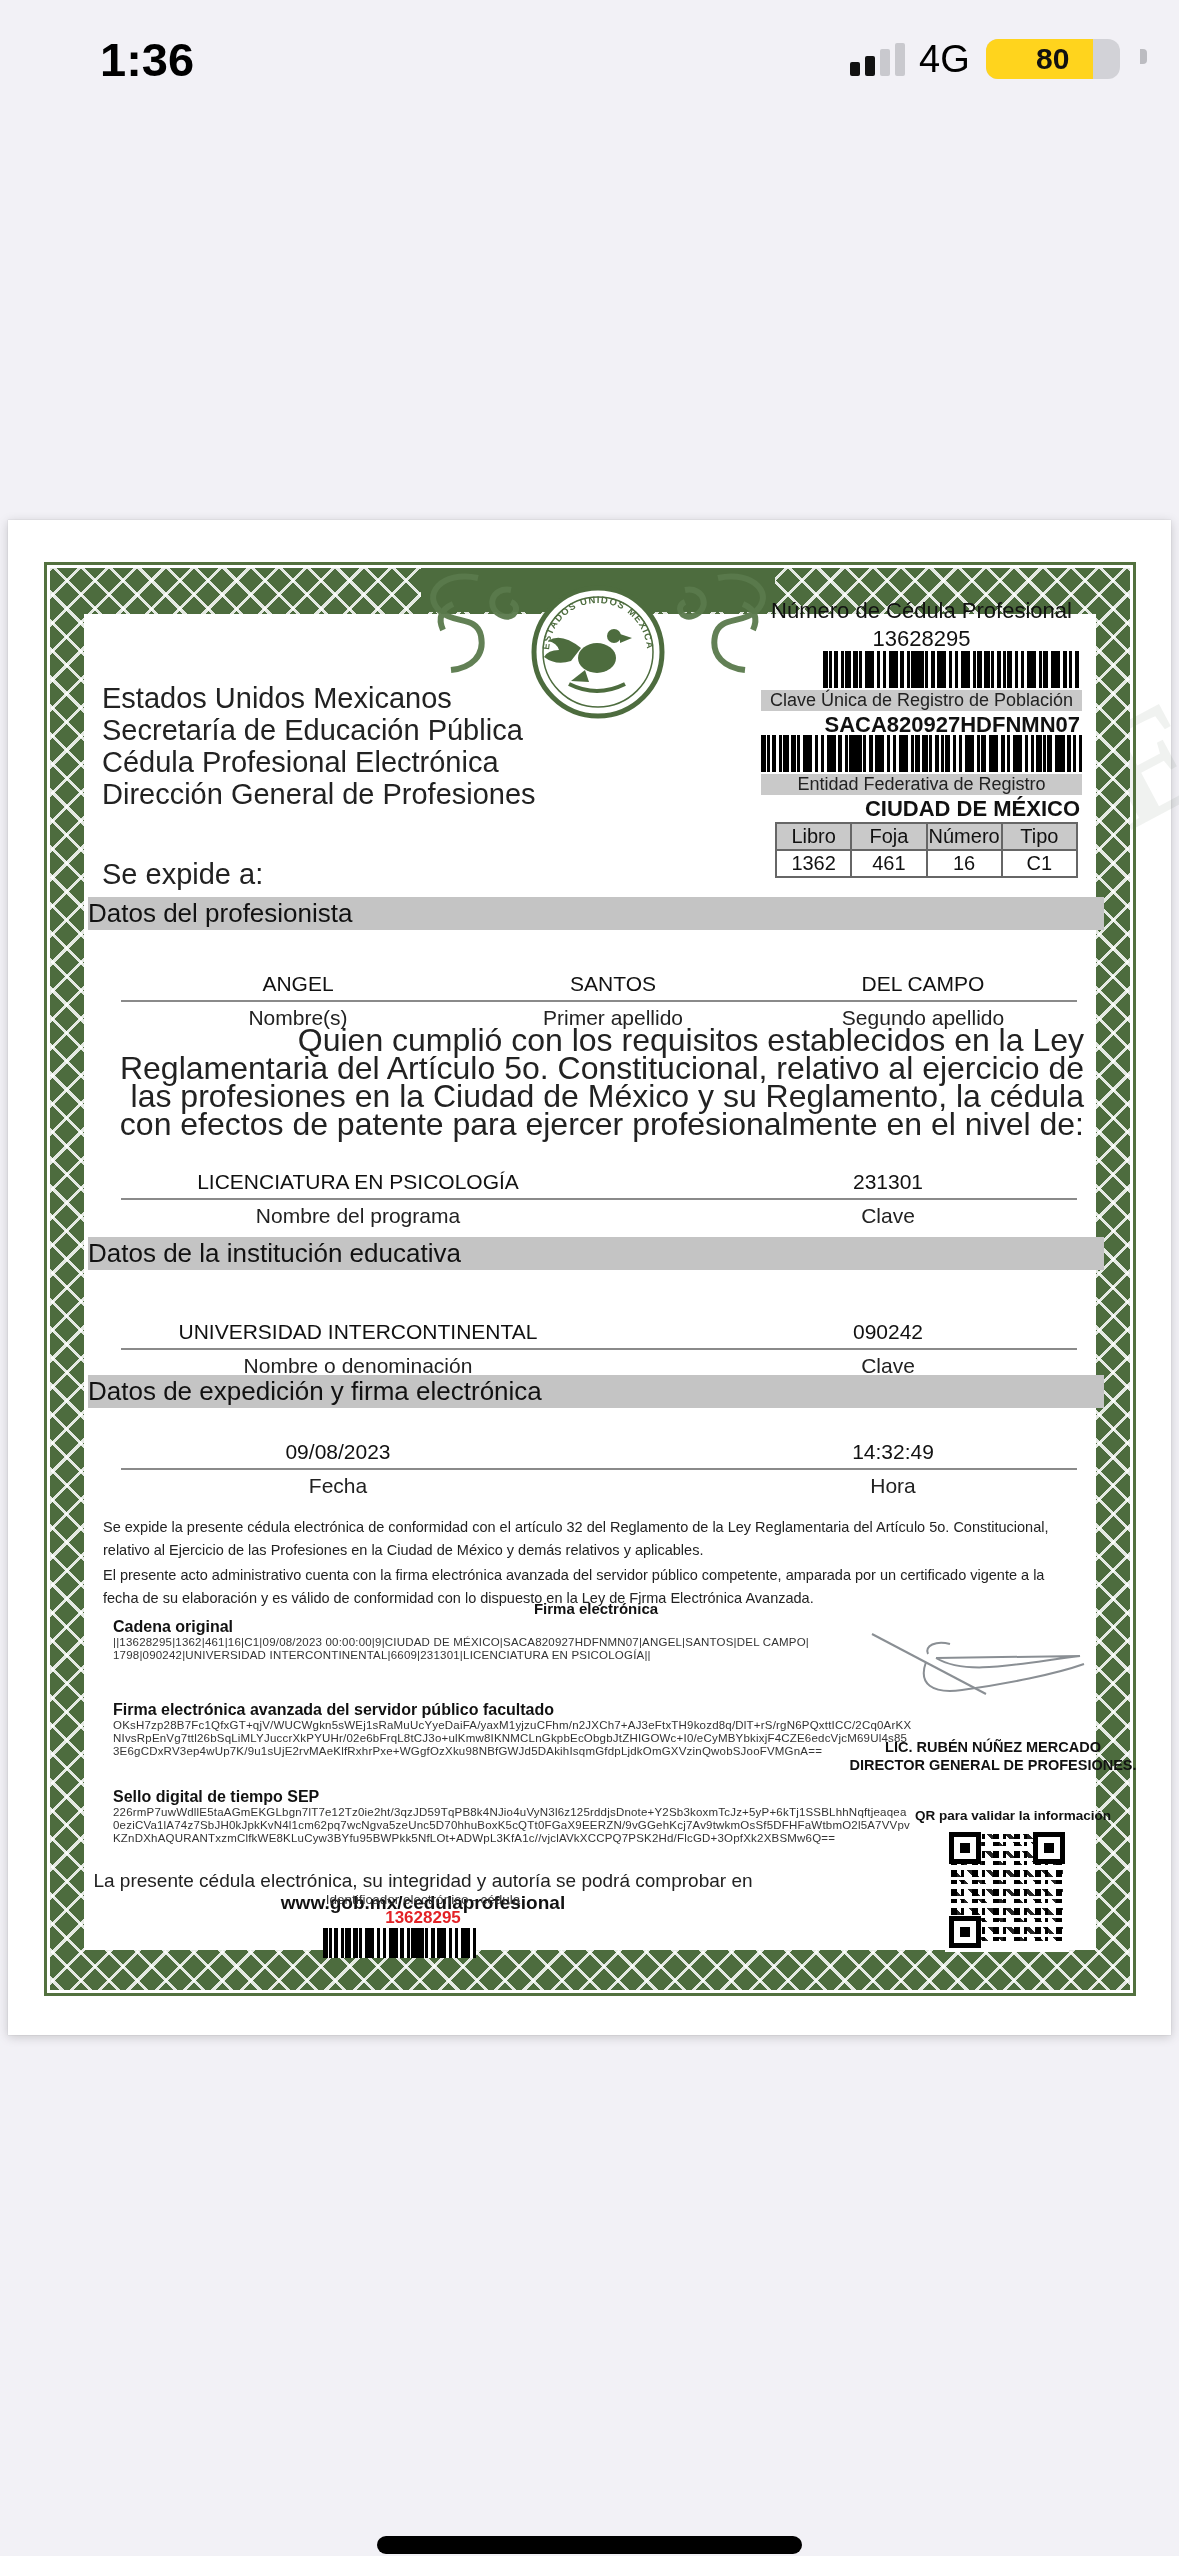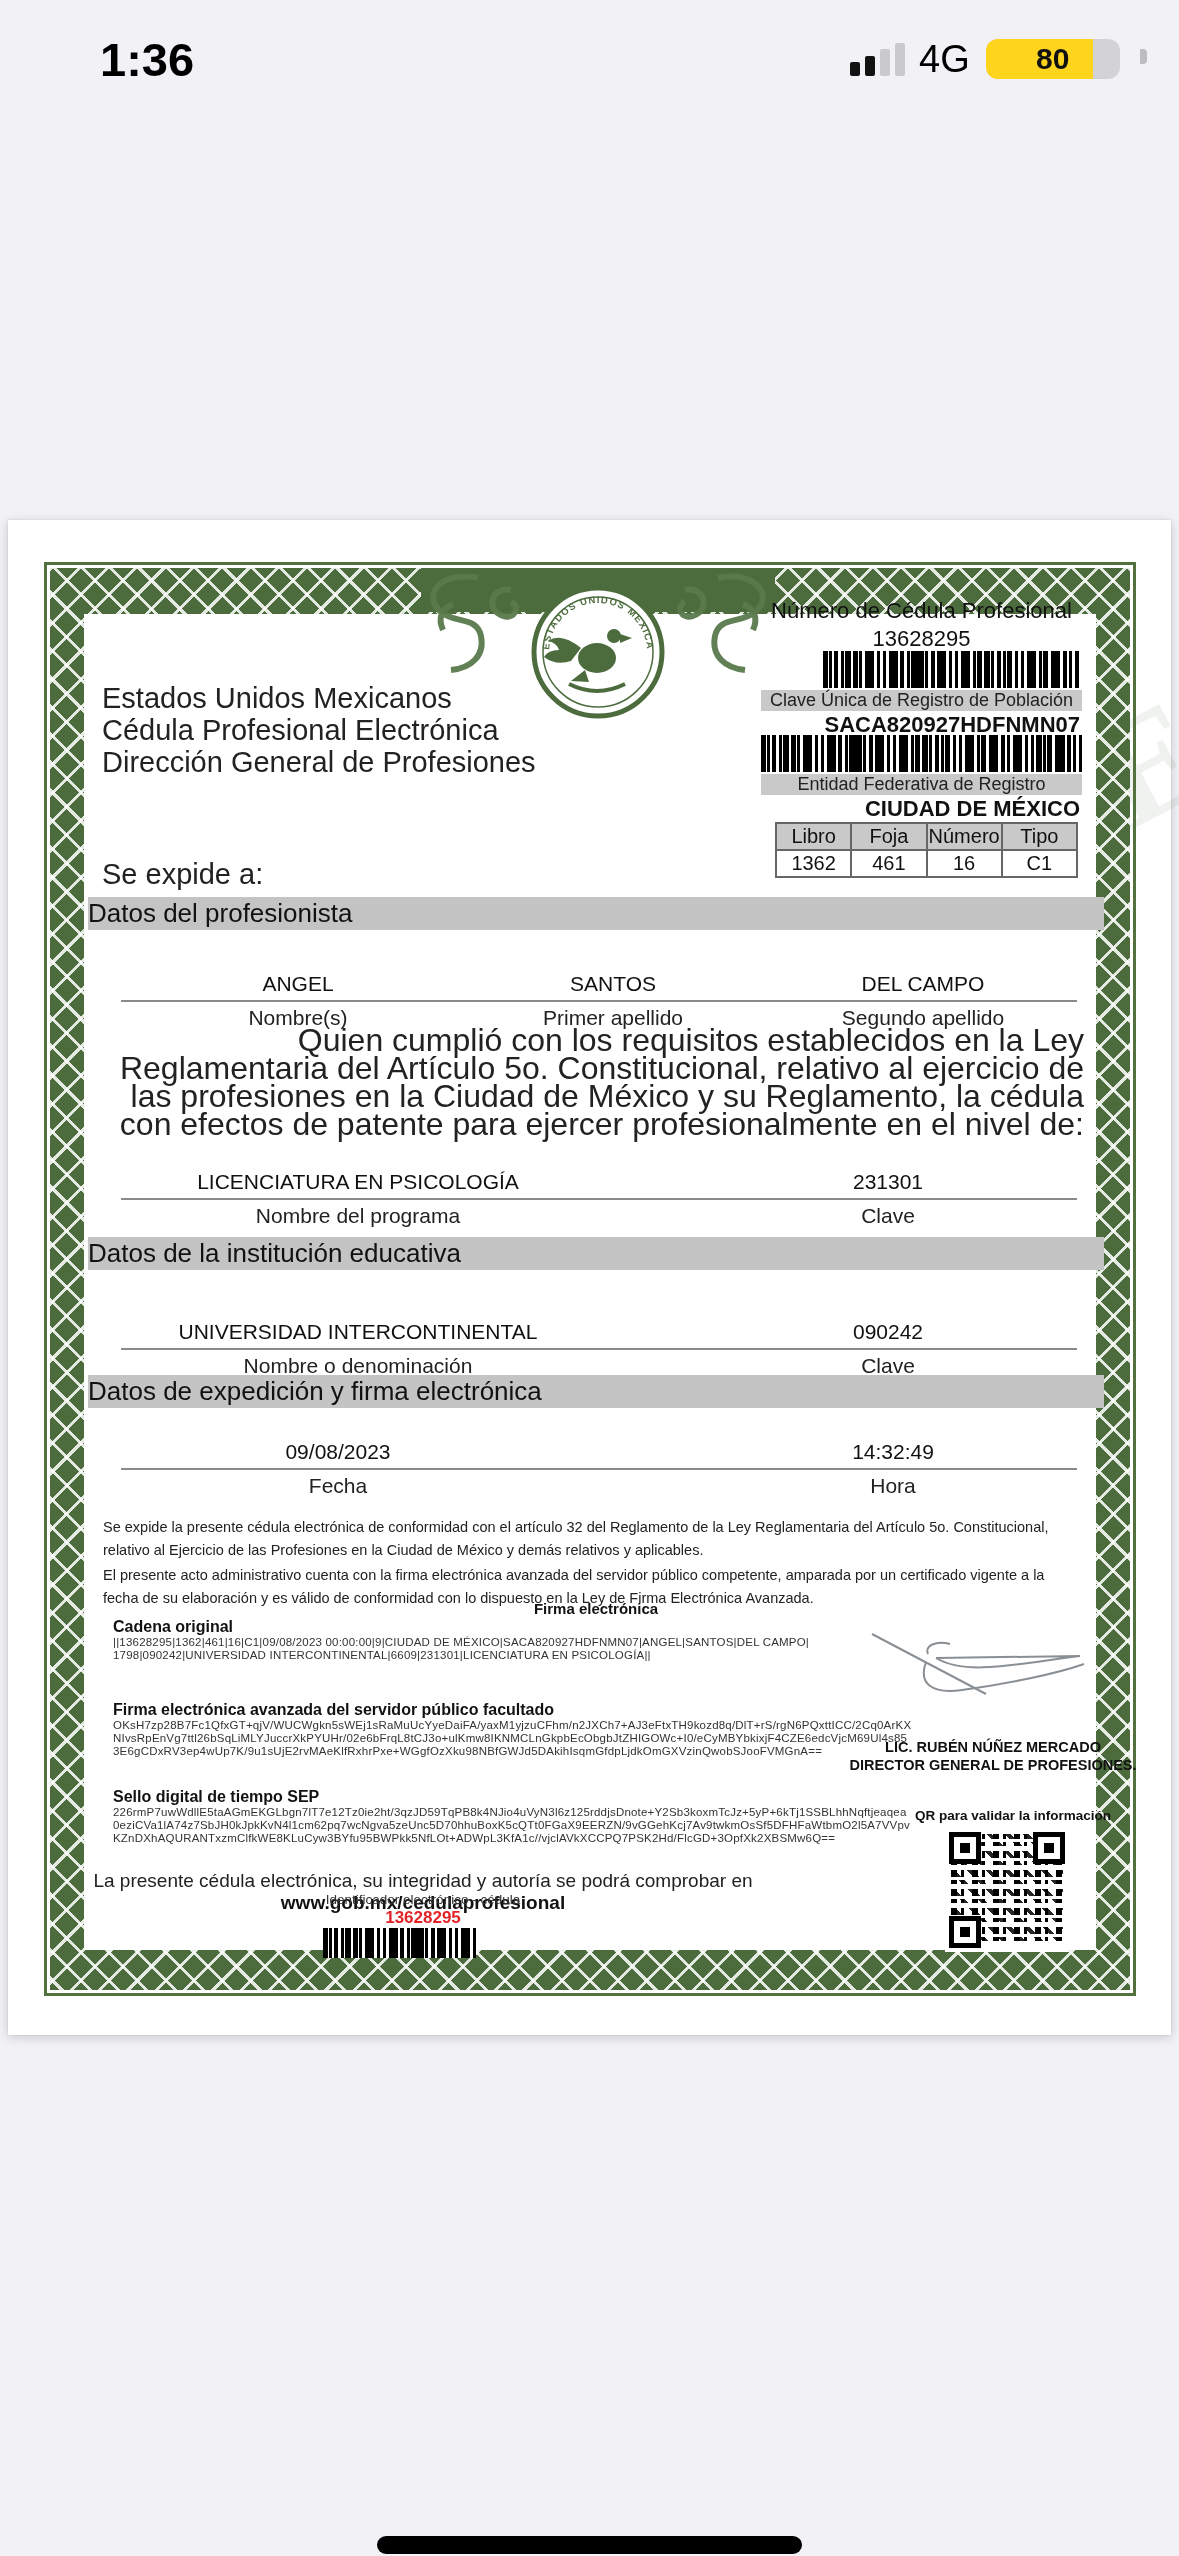--- a/index.html
+++ b/index.html
@@ -147,20 +147,21 @@
         <path d="M198,84 q-20,-16 -33,-7 q9,2 11,9 q-11,0 -15,7 q12,9 27,4 z"></path>
         <circle cx="231" cy="72" r="7"></circle>
         <path d="M237,70 l12,4 l-12,5 z"></path>
         <path d="M202,106 l-14,11 l18,1 z"></path>
         <path d="M186,120 q28,14 56,0" stroke="#4d6c3e" stroke-width="4" fill="none"></path>
       </g>
     </svg>
 
     <div class="abs agency">
       <div>Estados Unidos Mexicanos</div>
+      <div>Secretaría de Educación Pública</div>
       <div>Cédula Profesional Electrónica</div>
       <div>Dirección General de Profesiones</div>
     </div>
     <div class="abs se-expide">Se expide a:</div>
 
     <div class="abs rblock">
       <div class="r-center" style="top:0">Número de Cédula Profesional</div>
       <div class="r-center" style="top:28px">13628295</div>
       <div class="barcode" style="left:62px;top:53px;width:256px;height:37px"></div>
       <div class="graybar" style="top:92px">Clave Única de Registro de Población</div>

